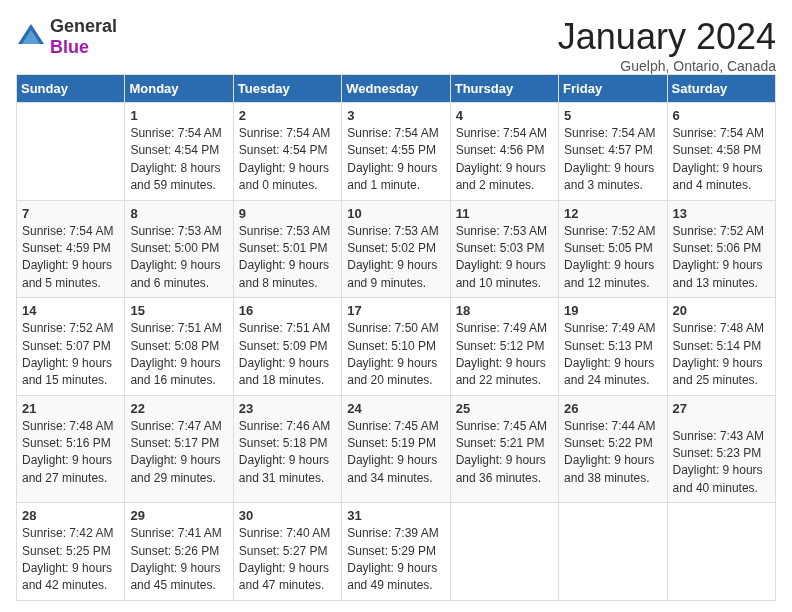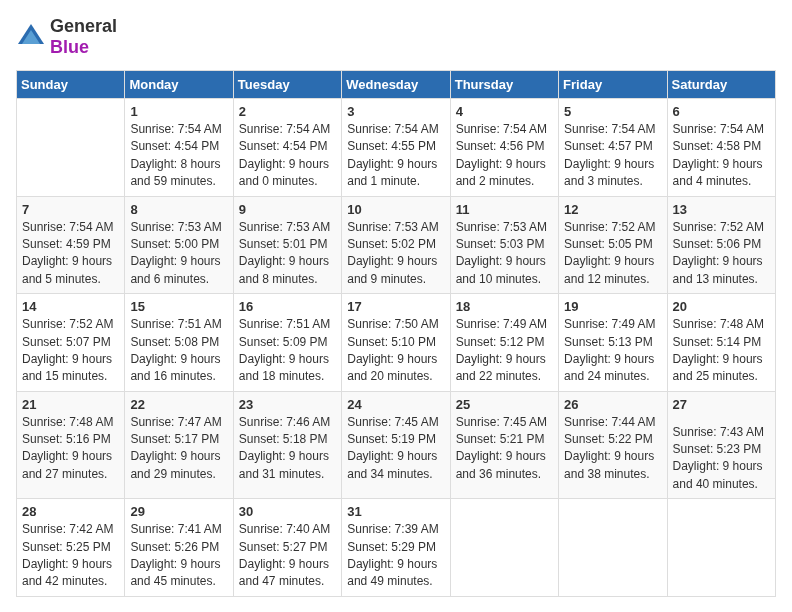--- a/index.html
+++ b/index.html
@@ -7,21 +7,20 @@
       font-family: Arial, sans-serif;
       background: #fff;
       width: 792px;
       min-height: 612px;
       padding: 16px;
     }
     .header {
       display: flex;
       justify-content: space-between;
       align-items: flex-start;
-      margin-bottom: 12px;
     }
     .logo {
       display: flex;
       align-items: center;
     }
     .logo-text-general {
       font-size: 18px;
       font-weight: bold;
       color: #333;
     }
@@ -96,20 +95,24 @@
   <div class="logo">
     <svg class="logo-icon" viewBox="0 0 30 30">
       <polygon points="15,2 28,22 2,22" fill="#2b6cb0"></polygon>
       <polygon points="15,8 24,22 6,22" fill="#5a9fd4"></polygon>
     </svg>
     <div>
       <span class="logo-text-general">General</span><br>
       <span class="logo-text-blue">Blue</span>
     </div>
   </div>
+  <div class="title-block">
+    <div class="month-title">January 2024</div>
+    <div class="subtitle">Guelph, Ontario, Canada</div>
+  </div>
 </div>
 
 <table>
   <thead>
     <tr>
     <th>Sunday</th>
         <th>Monday</th>
         <th>Tuesday</th>
         <th>Wednesday</th>
         <th>Thursday</th>

